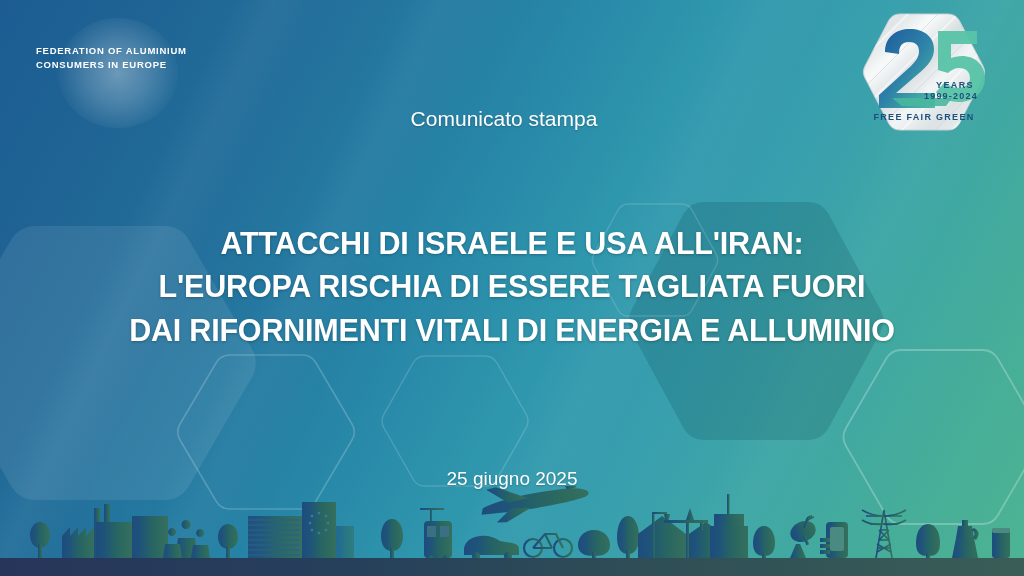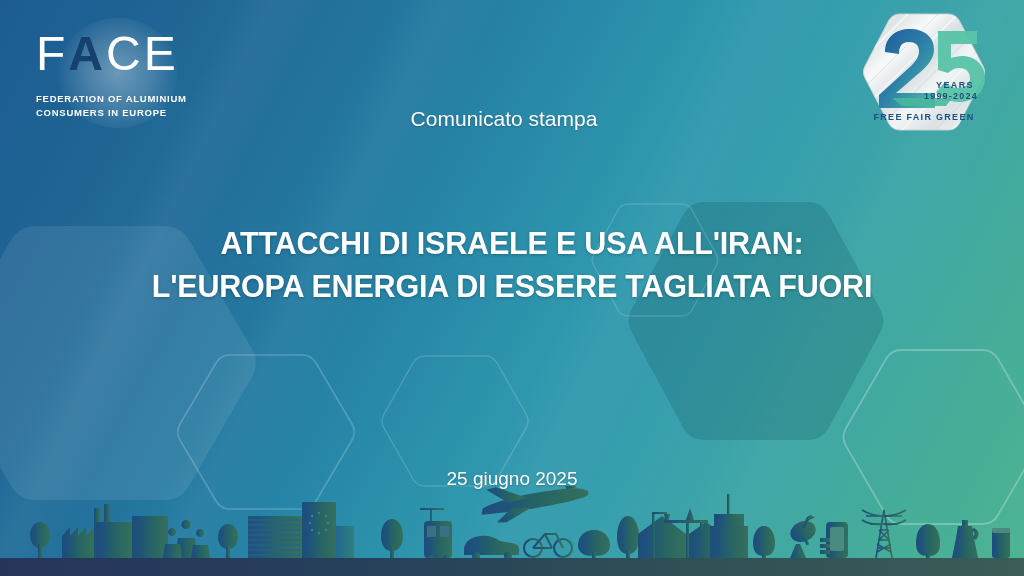--- a/index.html
+++ b/index.html
@@ -177,21 +177,20 @@
   </div>
 
   <div class="hex" style="left:842px; top:345px;">
     <svg width="200" height="185" viewBox="0 0 200 185" aria-hidden="true">
       <path d="M60 5 H140 A18 18 0 0 1 156 14 L196 83 A18 18 0 0 1 196 101 L156 170 A18 18 0 0 1 140 179 H60 A18 18 0 0 1 44 170 L4 101 A18 18 0 0 1 4 83 L44 14 A18 18 0 0 1 60 5 Z" fill="none" stroke="rgba(255,255,255,0.26)" stroke-width="1.8"></path>
     </svg>
   </div>
 
   <div id="face-logo">
     <div class="face-glow"></div>
-    <div class="face-word"><span>F</span><span class="letter-a">A</span><span>CE</span></div>
     <div class="face-sub">
       <div>FEDERATION OF ALUMINIUM</div>
       <div>CONSUMERS IN EUROPE</div>
     </div>
   </div>
 
   <div id="years-badge">
     <svg width="140" height="140" viewBox="0 0 140 140" aria-hidden="true">
       <defs>
         <linearGradient id="silver" x1="0" y1="0" x2="1" y2="1">
@@ -244,21 +243,22 @@
       <text x="70" y="91" font-family="'Liberation Sans',sans-serif" font-size="9" font-weight="700" letter-spacing="1.2" fill="#1d4f7c">1999-2024</text>
       <text x="70" y="112" text-anchor="middle" font-family="'Liberation Sans',sans-serif" font-size="9" font-weight="700" letter-spacing="1.3" fill="#1d4f7c">FREE FAIR GREEN</text>
     </svg>
 
   </div>
 
   <div id="kicker">Comunicato stampa</div>
 
   <div id="main-title">
     <span class="tline">ATTACCHI DI ISRAELE E USA ALL'IRAN:</span>
-    <span class="tline">L'EUROPA ENERGIA DI ESSERE TAGLIATA FUORI</span>
+    <span class="tline">L'EUROPA RISCHIA DI ESSERE TAGLIATA FUORI</span>
+    <span class="tline">DAI RIFORNIMENTI VITALI DI ENERGIA E ALLUMINIO</span>
   </div>
 
   <div id="date-line">25 giugno 2025</div>
 
   <div id="skyline">
     <svg width="1024" height="90" viewBox="0 0 1024 90" aria-hidden="true">
       <defs>
         <linearGradient id="silgrad" x1="0" y1="0" x2="1" y2="0">
           <stop offset="0%" stop-color="#1e4c7e"></stop>
           <stop offset="25%" stop-color="#1f5479"></stop>

